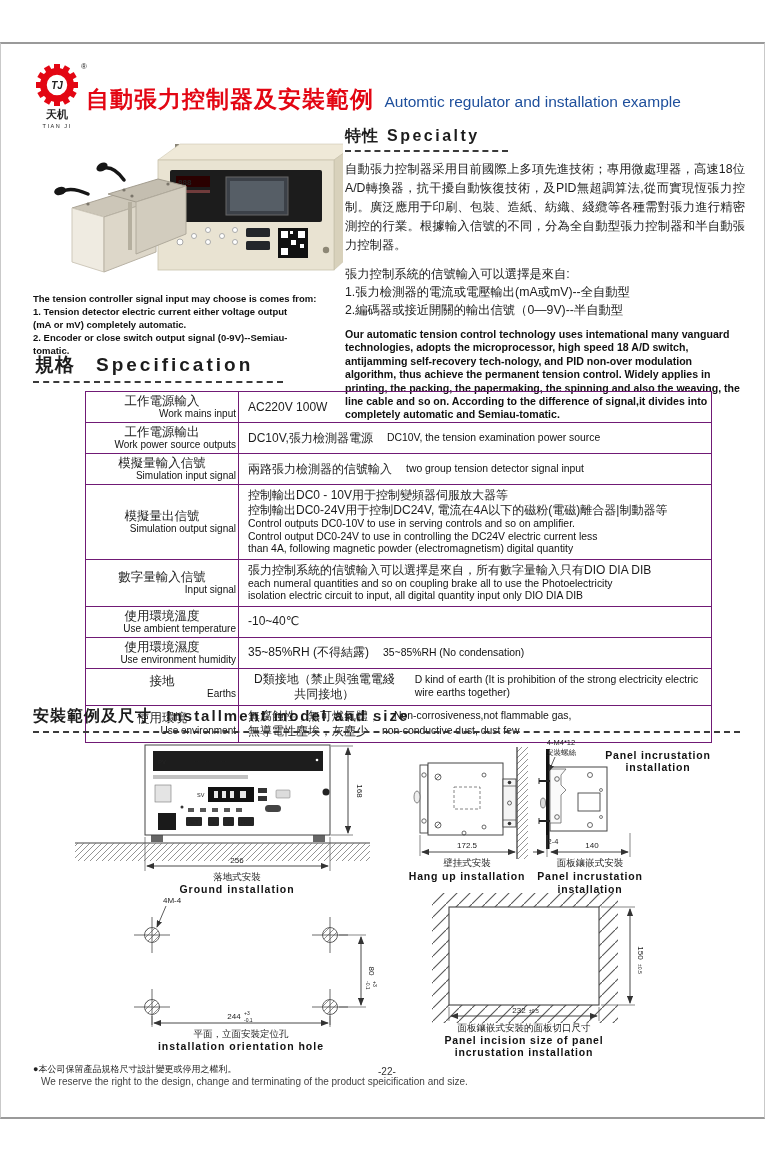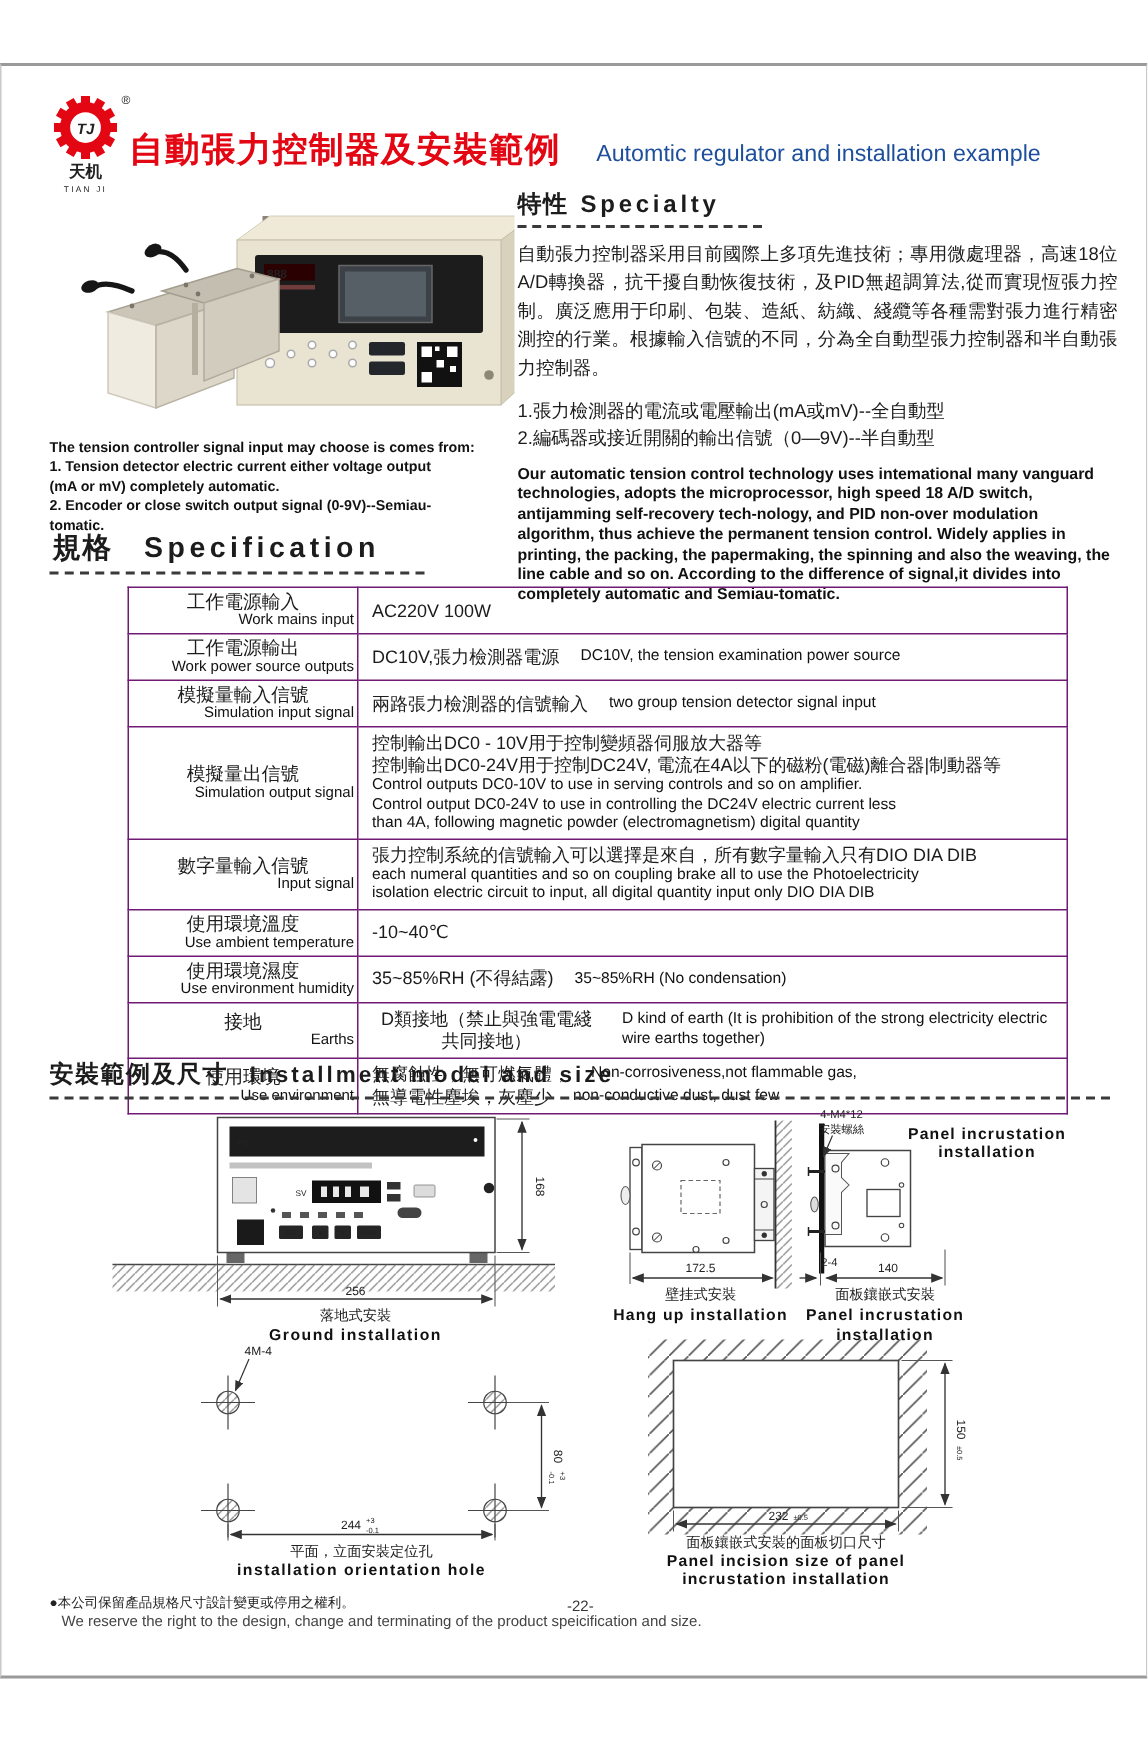--- a/index.html
+++ b/index.html
@@ -7,21 +7,21 @@
     position:relative; width:765px; height:1165px; overflow:hidden;
     font-family:"Liberation Sans","DejaVu Sans",sans-serif; color:#1c1c1c; background:#fff;
   }
   .page-border { position:absolute; left:0; right:0; top:42px; height:1073px;
     border-top:2px solid #9a9a9a; border-bottom:2px solid #9a9a9a;
     border-left:1px solid #c9c9c9; border-right:1px solid #c9c9c9; }
   
   .logo { position:absolute; left:30px; top:58px; width:62px; height:80px; }
   .titles { position:absolute; left:86px; top:84px; white-space:nowrap; }
   .title-cn { font-size:23px; font-weight:bold; color:#e30613; letter-spacing:1px; }
-  .title-en { font-size:15.5px; font-weight:500; color:#1e4f9c; margin-left:19px; }
+  .title-en { font-size:15.5px; font-weight:500; color:#1e4f9c; margin-left:6px; }
   
   .photo { position:absolute; left:28px; top:132px; width:315px; height:160px; }
   
   .caption { position:absolute; left:33px; top:292px; width:300px;
     font-size:9.5px; font-weight:bold; line-height:13px; color:#111; }
   
   .specialty { position:absolute; left:345px; top:126px; width:400px; }
   .h-spec { font-size:16px; font-weight:bold; letter-spacing:1px;
     border-bottom:2px dashed #3a3a3a; padding:0 28px 3px 0; display:inline-block; }
   .h-spec .en { letter-spacing:2.5px; margin-left:8px; }
@@ -160,20 +160,21 @@
     <div>2. Encoder or close switch output signal (0-9V)--Semiau-</div>
     <div>tomatic.</div>
   </div>
 
   <div class="specialty">
     <div class="h-spec">
       <span>特性</span><span class="en">Specialty</span>
     </div>
     <div class="cn-para">自動張力控制器采用目前國際上多項先進技術；專用微處理器，高速18位A/D轉換器，抗干擾自動恢復技術，及PID無超調算法,從而實現恆張力控制。廣泛應用于印刷、包裝、造紙、紡織、綫纜等各種需對張力進行精密測控的行業。根據輸入信號的不同，分為全自動型張力控制器和半自動張力控制器。</div>
     <div class="cn-list">
+      <div>張力控制系統的信號輸入可以選擇是來自:</div>
       <div>1.張力檢測器的電流或電壓輸出(mA或mV)--全自動型</div>
       <div>2.編碼器或接近開關的輸出信號（0—9V)--半自動型</div>
     </div>
     <div class="en-para">Our automatic tension control technology uses intemational many vanguard technologies, adopts the microprocessor, high speed 18 A/D switch, antijamming self-recovery tech-nology, and PID non-over modulation algorithm, thus achieve the permanent tension control. Widely applies in printing, the packing, the papermaking, the spinning and also the weaving, the line cable and so on. According to the difference of signal,it divides into completely automatic and Semiau-tomatic.</div>
   </div>
 
   <div class="spec-head">
     <span>規格</span><span class="en">Specification</span>
   </div>
 

